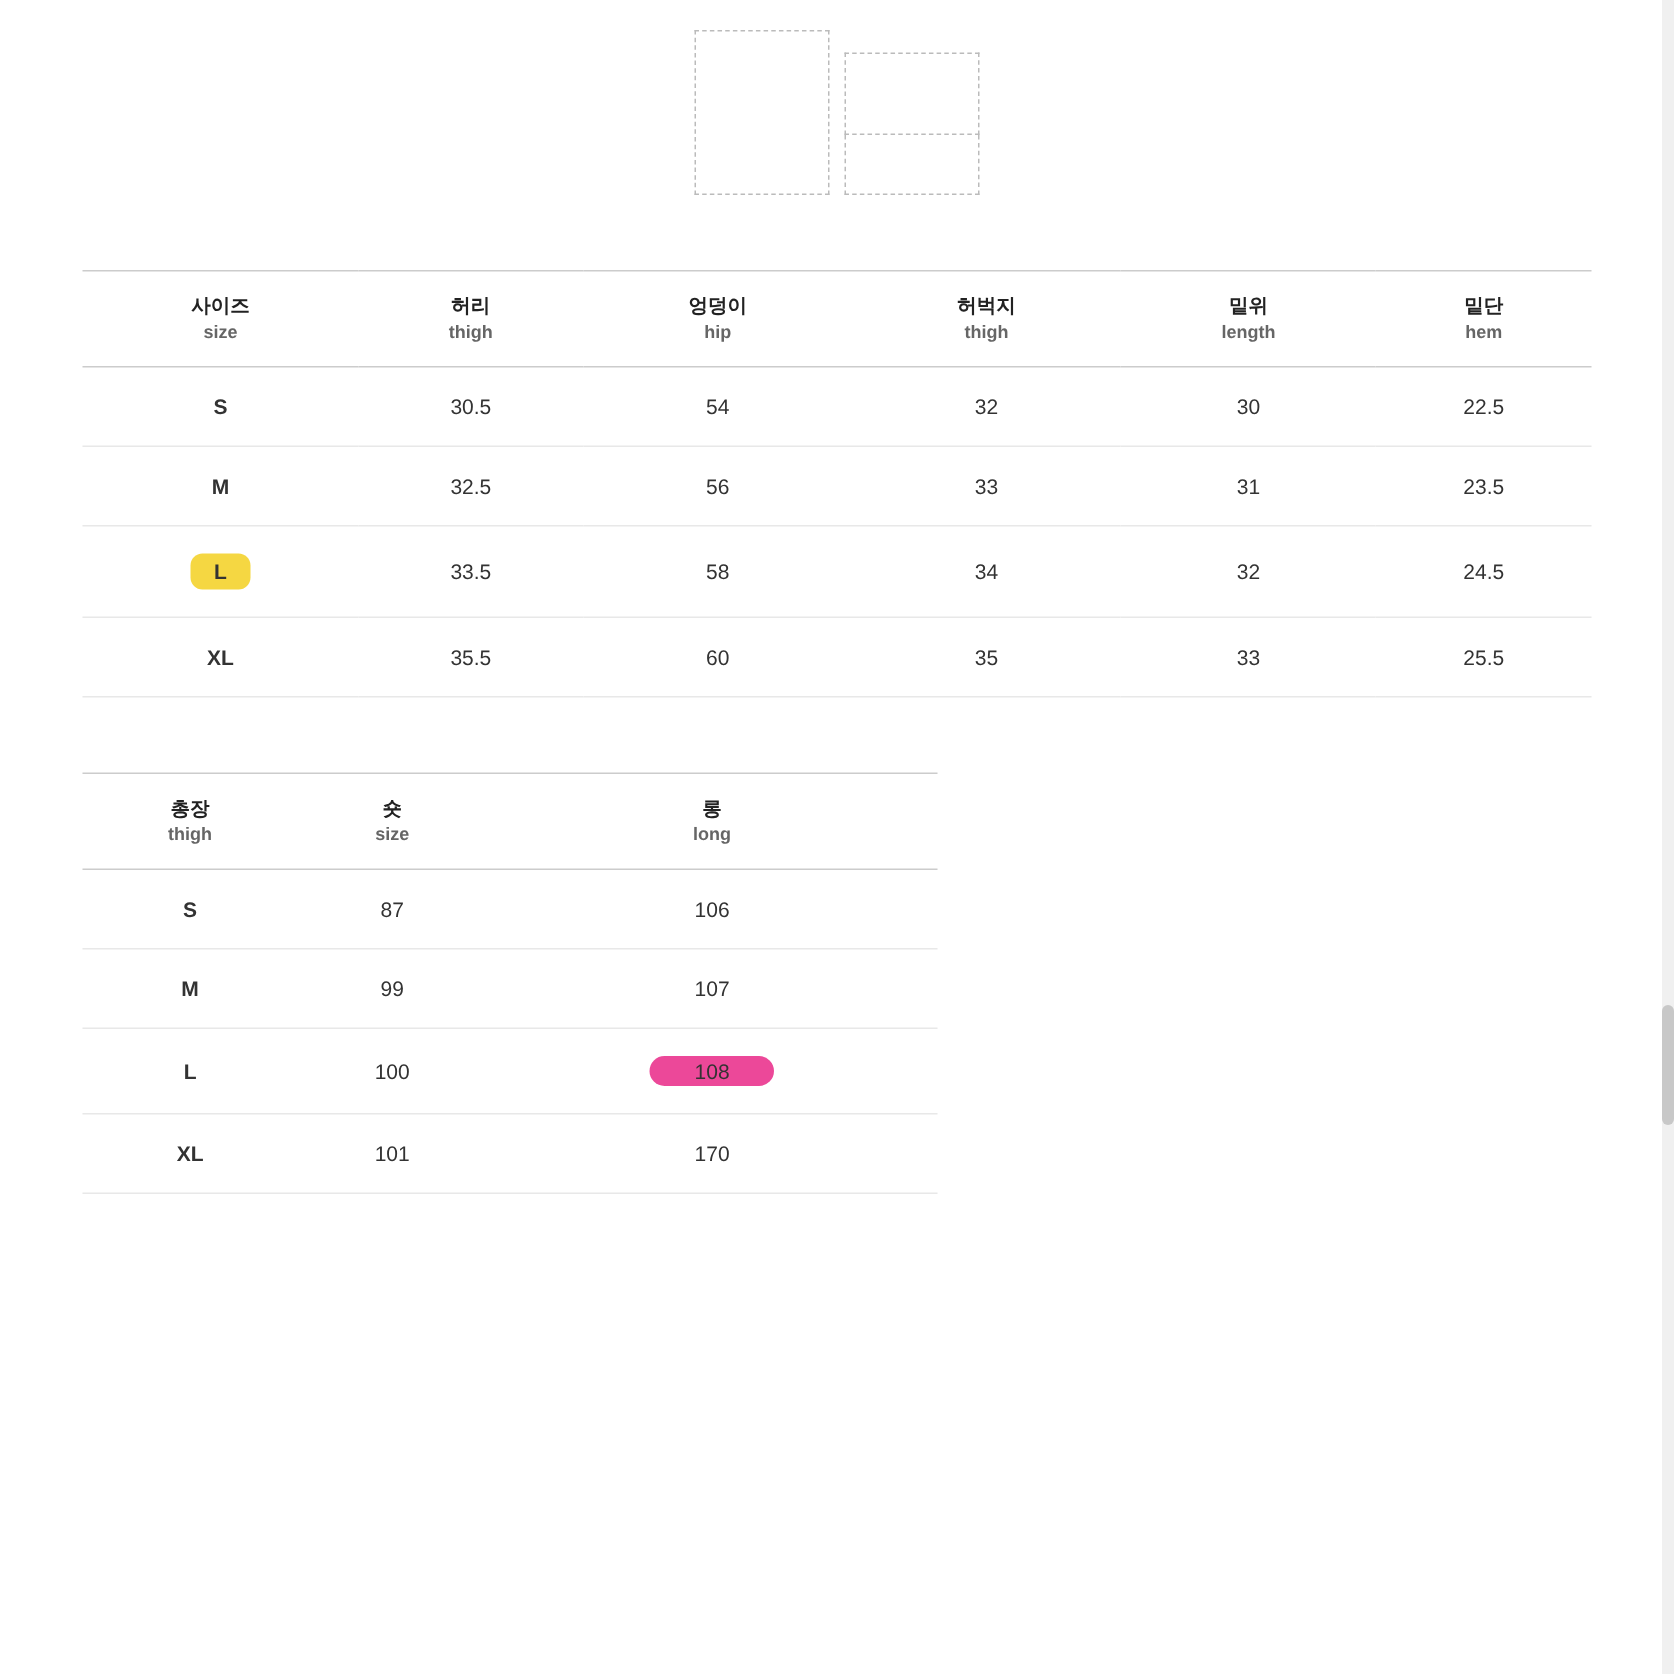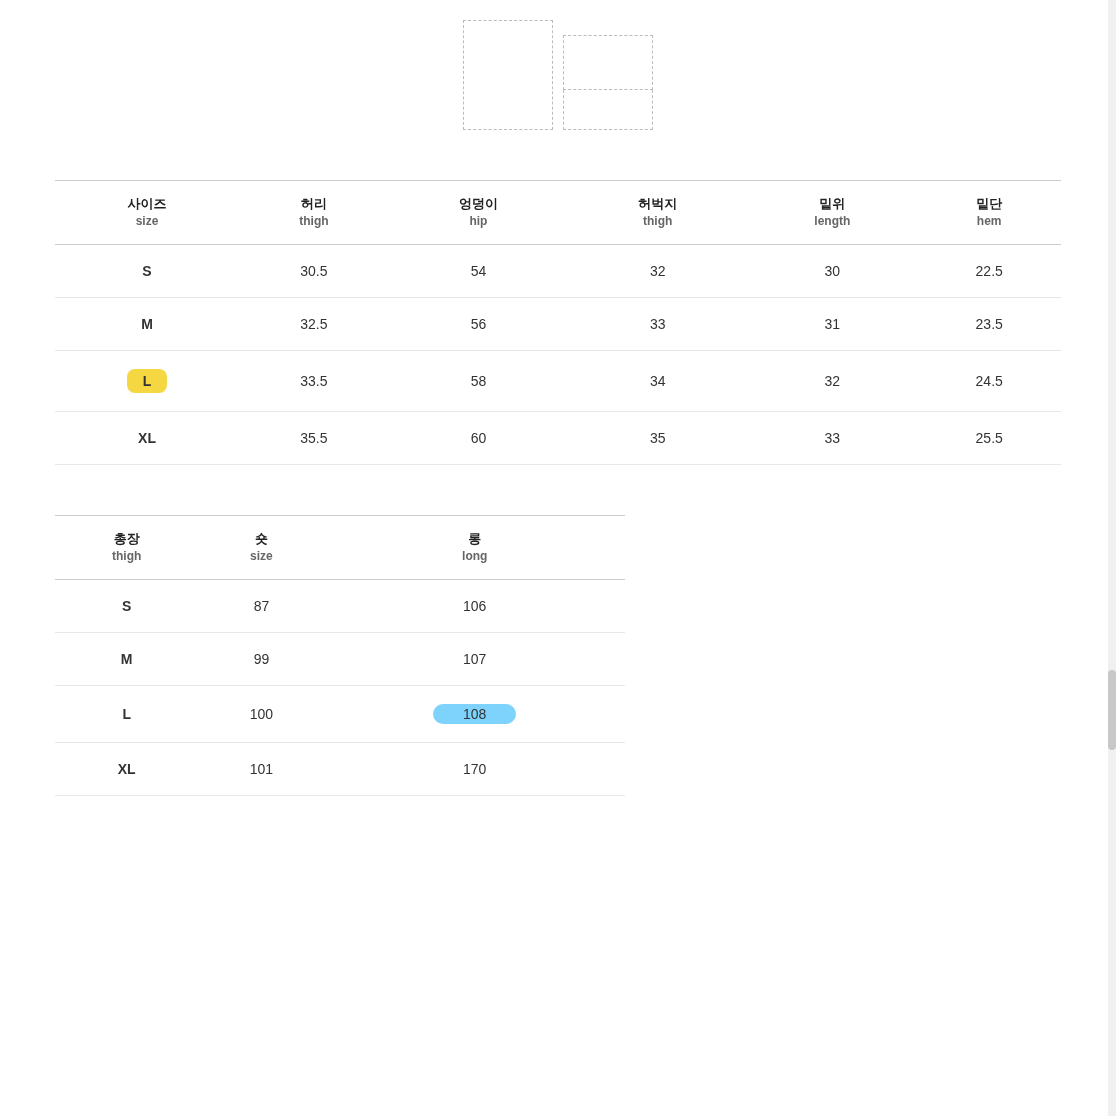--- a/index.html
+++ b/index.html
@@ -131,21 +131,21 @@
     .size-highlight {
       background-color: #f5d742;
       border-radius: 8px;
       padding: 4px 16px;
       display: inline-block;
       font-weight: 700;
       font-size: 14px;
     }
 
     .value-highlight {
-      background-color: #7dd3fc;
+      background-color: #ec4899;
       border-radius: 10px;
       padding: 2px 30px;
       display: inline-block;
     }
 
     .second-table-section {
       padding: 30px 55px 30px 55px;
     }
 
     .second-table-wrapper {

